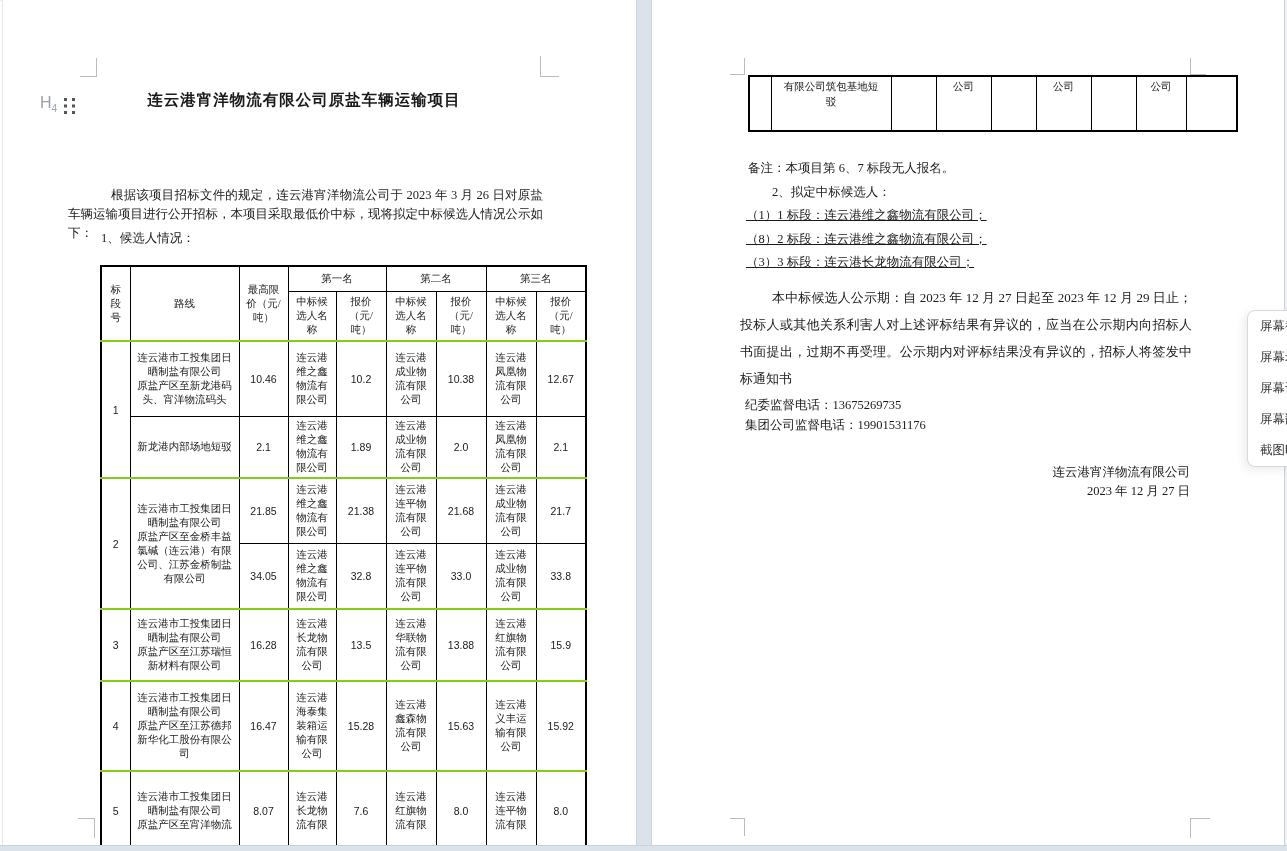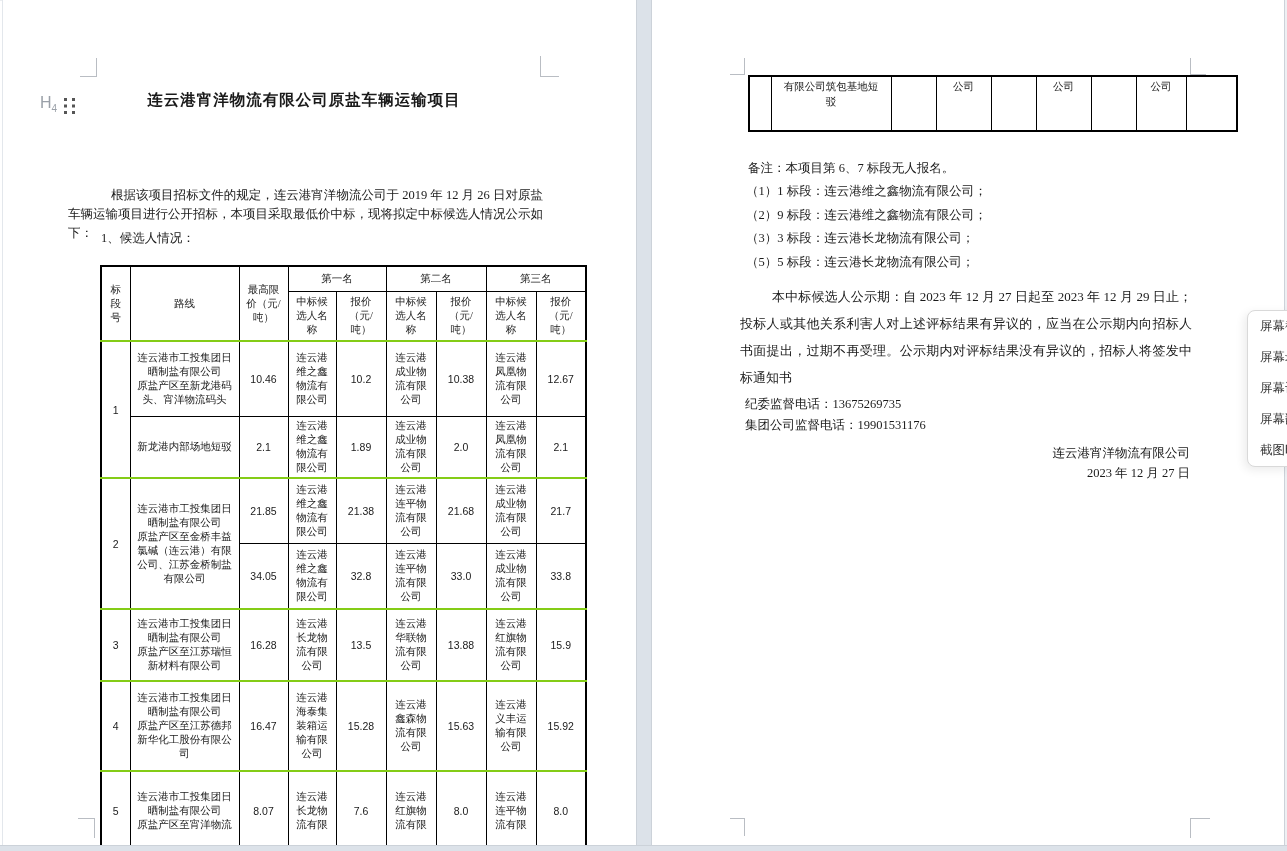--- a/index.html
+++ b/index.html
@@ -51,25 +51,25 @@
   .pre { white-space:pre-line; }
   .num { font-family:"Liberation Sans", sans-serif; font-size:11px; }
   .conttab { position:absolute; left:96px; top:75px; width:488px; border:2px solid #000; }
   .conttab td { border:1px solid #000; vertical-align:top; text-align:center;
     font-size:10.5px; line-height:15px; padding:2px; }
 
   
   .p2-flow { position:absolute; left:88px; top:148px; width:452px; font-size:12.5px; }
   .note { padding-left:8px; line-height:24px;margin-top:8px; }
   .sec2 { padding-left:32px; line-height:24px; }
-  .winner { padding-left:6px; line-height:23.5px; }
+  .winner { padding-left:6px; line-height:23.5px;text-decoration:underline; }
   .publicity { margin-top:9px; font-size:13px; line-height:27px; text-align:justify;
     text-indent:32px; }
   .phones { margin-top:3px; padding-left:5px; font-size:12.5px; line-height:20.5px; }
-  .signature { margin-top:9px; text-align:right; font-size:12.5px; line-height:19.5px;
+  .signature { margin-top:27px; text-align:right; font-size:12.5px; line-height:19.5px;
     padding-right:2px; }
 
   
   .ctx-menu { position:absolute; left:1247px; top:310px; width:45px; height:157px;
     background:#fff; border:1px solid #d9d9d9; border-radius:8px 0 0 8px;
     box-shadow:-3px 3px 10px rgba(0,0,0,.08); z-index:5; overflow:hidden;
     font-family:"Liberation Sans", sans-serif; }
   .ctx-item { height:31px; line-height:31px; padding-left:12px; font-size:12.5px;
     color:#333; white-space:nowrap; cursor:default; }
 </style>
@@ -94,21 +94,21 @@
             <rect x="9" y="1" width="3" height="3"></rect>
           <rect x="1" y="7.5" width="3" height="3"></rect>
             <rect x="9" y="7.5" width="3" height="3"></rect>
           <rect x="1" y="14" width="3" height="3"></rect>
             <rect x="9" y="14" width="3" height="3"></rect>
         </g>
       </svg>
     </span>
 
     <div class="doc-title">连云港宵洋物流有限公司原盐车辆运输项目</div>
-    <div class="intro">根据该项目招标文件的规定，连云港宵洋物流公司于 2019 年 12 月 26 日对原盐车辆运输项目进行公开招标，本项目采取最低价中标，现将拟定中标候选人情况公示如下：</div>
+    <div class="intro">根据该项目招标文件的规定，连云港宵洋物流公司于 2023 年 3 月 26 日对原盐车辆运输项目进行公开招标，本项目采取最低价中标，现将拟定中标候选人情况公示如下：</div>
     <div class="sec1">1、候选人情况：</div>
 
     <table class="bidtab">
       <colgroup>
         <col style="width:29px">
           <col style="width:109px">
           <col style="width:49px">
         <col style="width:48px">
           <col style="width:50px">
           <col style="width:50px">
@@ -340,24 +340,24 @@
         <td>公司</td>
         <td></td>
         <td>公司</td>
         <td></td>
       </tr>
     </tbody>
       </table>
 
     <div class="p2-flow">
       <div class="note">备注：本项目第 6、7 标段无人报名。</div>
+      <div class="sec2">2、拟定中标候选人：</div>
       <div class="winner">（1）1 标段：连云港维之鑫物流有限公司；</div>
-      <div class="winner">（2）9 标段：连云港维之鑫物流有限公司；</div>
+      <div class="winner">（8）2 标段：连云港维之鑫物流有限公司；</div>
       <div class="winner">（3）3 标段：连云港长龙物流有限公司；</div>
-      <div class="winner">（5）5 标段：连云港长龙物流有限公司；</div>
       <div class="publicity">本中标候选人公示期：自 2023 年 12 月 27 日起至 2023 年 12 月 29 日止；投标人或其他关系利害人对上述评标结果有异议的，应当在公示期内向招标人书面提出，过期不再受理。公示期内对评标结果没有异议的，招标人将签发中标通知书</div>
       <div class="phones">
         <div>纪委监督电话：13675269735</div>
         <div>集团公司监督电话：19901531176</div>
       </div>
       <div class="signature">
         <div>连云港宵洋物流有限公司</div>
         <div>2023 年 12 月 27 日</div>
       </div>
     </div>

